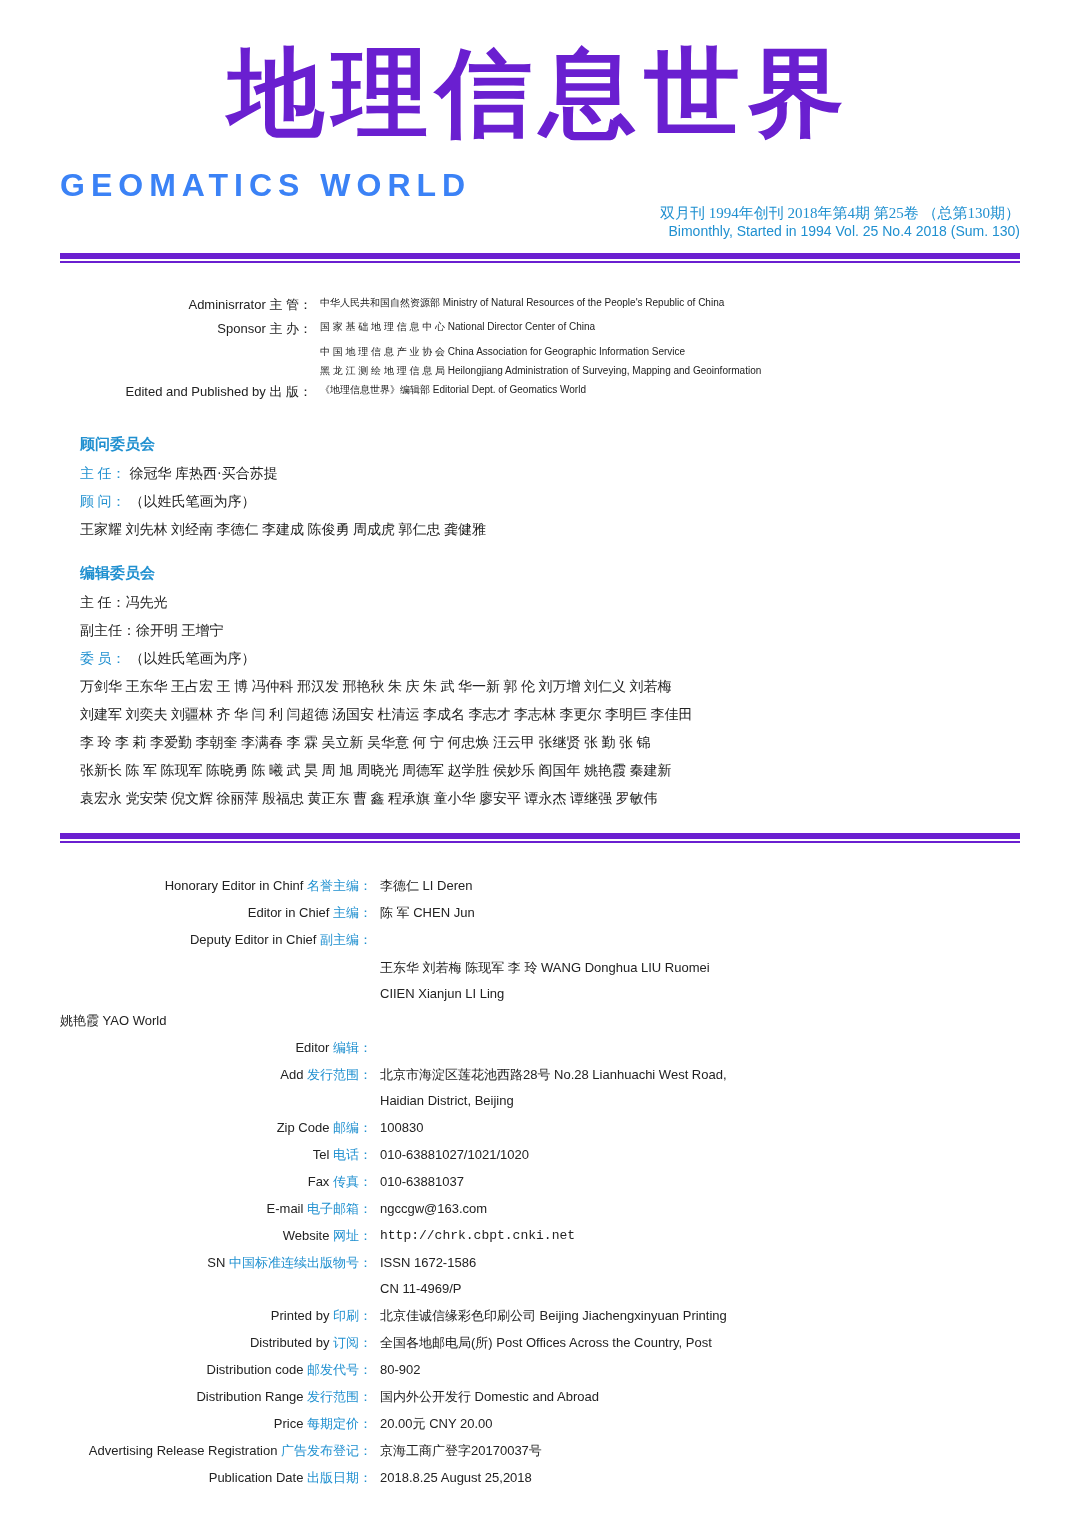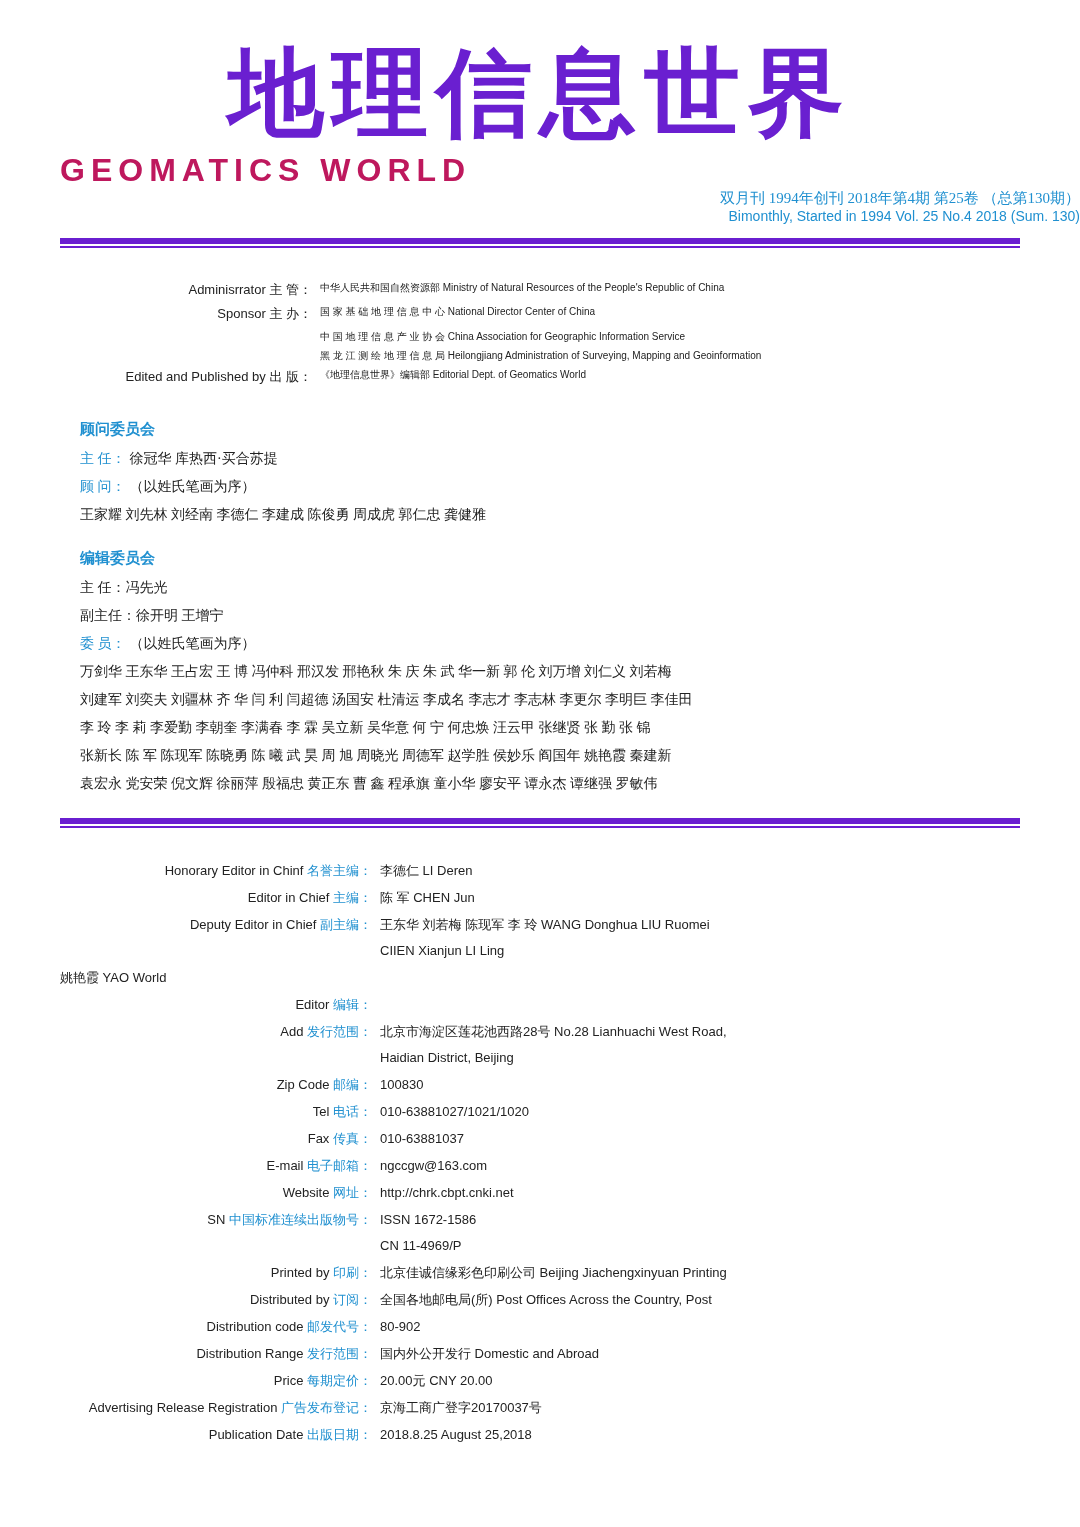--- a/index.html
+++ b/index.html
@@ -23,28 +23,29 @@
       color: #6a1fd0;
       letter-spacing: 8px;
       line-height: 1.1;
       font-family: 'SimHei', 'STHeiti', sans-serif;
       text-align: center;
     }
 
     .title-english {
       font-size: 32px;
       font-weight: 700;
-      color: #be185d;
+      color: #3b82f6;
       letter-spacing: 6px;
-      margin-top: 6px;
+      margin-top: 21px;
       font-family: Arial, sans-serif;
     }
 
     .subtitle-right {
       text-align: right;
+      padding-right: 60px;
       margin-top: -10px;
     }
 
     .subtitle-right .cn-line {
       color: #2090d0;
       font-size: 15px;
       font-family: 'SimSun', serif;
     }
 
     .subtitle-right .en-line {
@@ -227,21 +228,21 @@
 <div class="info-row">
       <div class="info-label">Honorary Editor in Chinf <span class="cn">名誉主编：</span></div>
       <div class="info-value" style="white-space: pre-line;">李德仁  LI Deren</div>
     </div>
     <div class="info-row">
       <div class="info-label">Editor in Chief <span class="cn">主编：</span></div>
       <div class="info-value" style="white-space: pre-line;">陈  军  CHEN Jun</div>
     </div>
     <div class="info-row">
       <div class="info-label">Deputy Editor in Chief <span class="cn">副主编：</span></div>
-      <div class="info-value" style="white-space: pre-line;">王东华  刘若梅  陈现军  李  玲  WANG Donghua  LIU Ruomei
+      <div class="info-value" style="white-space: pre-line; margin-top: 28px;">王东华  刘若梅  陈现军  李  玲  WANG Donghua  LIU Ruomei
                     CIIEN Xianjun  LI Ling</div>
     </div>
     <div class="info-row">
       <div class="info-value" style="white-space: pre-line;">姚艳霞  YAO World</div>
     </div>
     <div class="info-row">
       <div class="info-label">Editor <span class="cn">编辑：</span></div>
     </div>
     <div class="info-row">
       <div class="info-label">Add <span class="cn">发行范围：</span></div>
@@ -259,21 +260,21 @@
     <div class="info-row">
       <div class="info-label">Fax <span class="cn">传真：</span></div>
       <div class="info-value" style="white-space: pre-line;">010-63881037</div>
     </div>
     <div class="info-row">
       <div class="info-label">E-mail <span class="cn">电子邮箱：</span></div>
       <div class="info-value" style="white-space: pre-line;">ngccgw@163.com</div>
     </div>
     <div class="info-row">
       <div class="info-label">Website <span class="cn">网址：</span></div>
-      <div class="info-value" style="white-space: pre-line;">http://chrk.cbpt.cnki.net</div>
+      <div class="info-value" style="white-space: pre-line; font-family: Liberation Mono, monospace;">http://chrk.cbpt.cnki.net</div>
     </div>
     <div class="info-row">
       <div class="info-label">SN <span class="cn">中国标准连续出版物号：</span></div>
       <div class="info-value" style="white-space: pre-line;">ISSN 1672-1586
 CN 11-4969/P</div>
     </div>
     <div class="info-row">
       <div class="info-label">Printed by <span class="cn">印刷：</span></div>
       <div class="info-value" style="white-space: pre-line;">北京佳诚信缘彩色印刷公司  Beijing Jiachengxinyuan Printing</div>
     </div>

